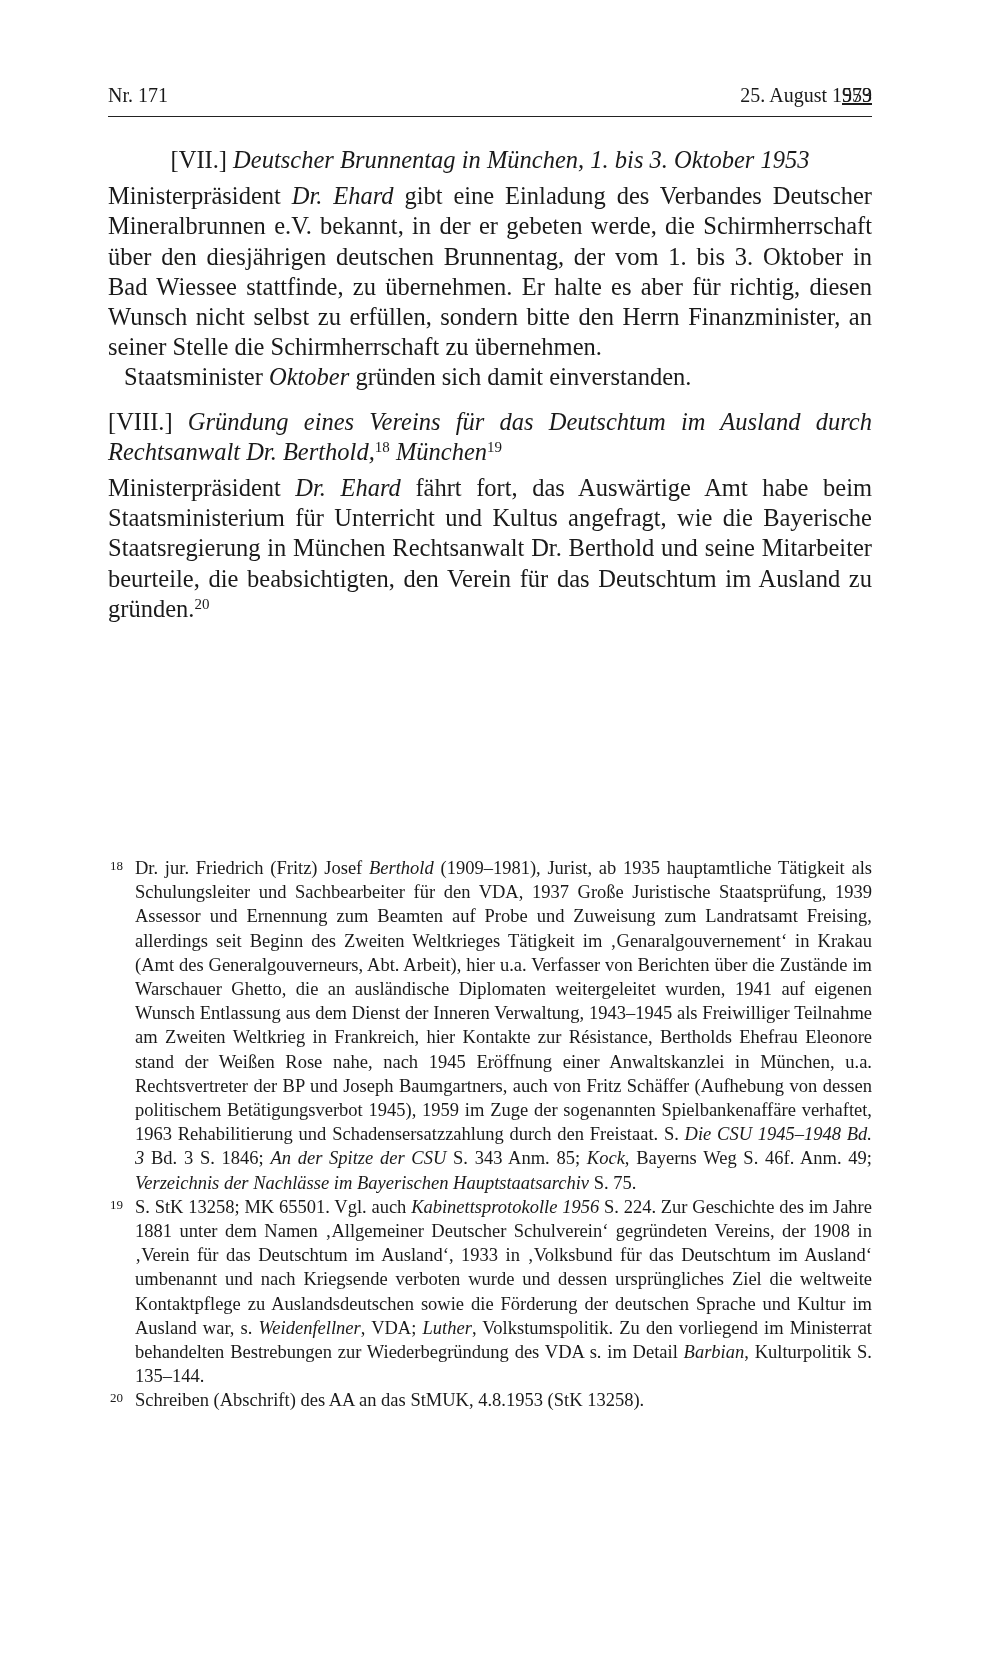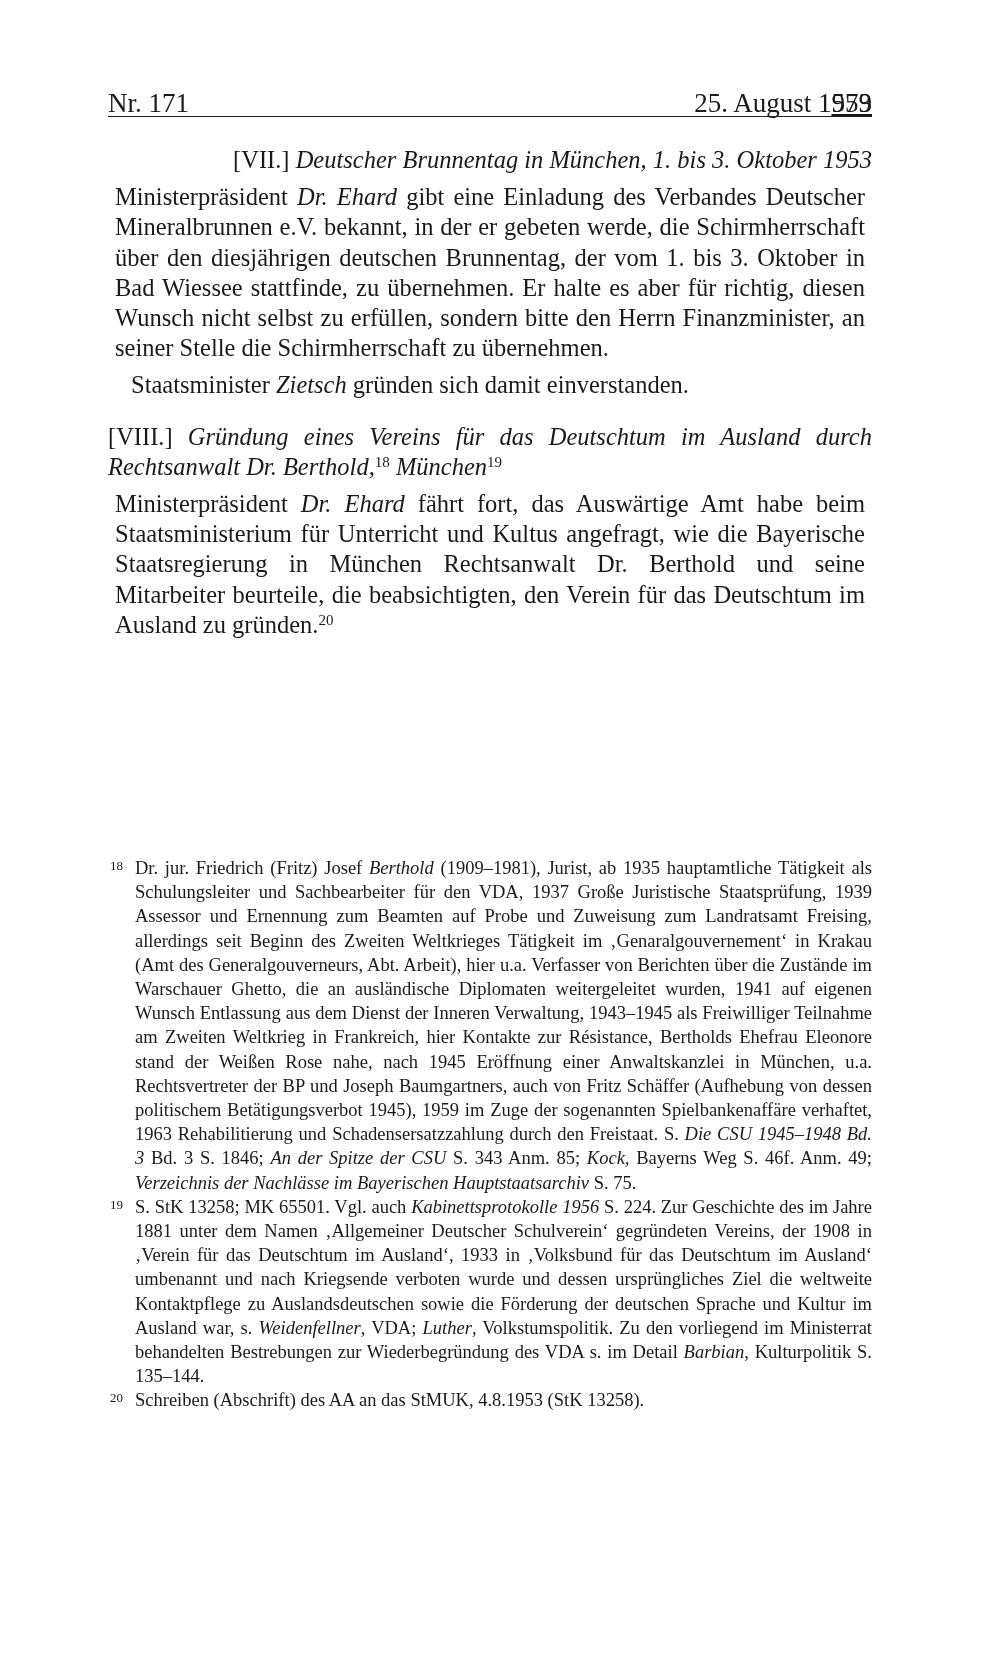--- a/index.html
+++ b/index.html
@@ -1,32 +1,32 @@
 <!DOCTYPE html>
 <html><head>
 <meta charset="utf-8">
 <style>
   html, body { margin: 0; padding: 0; background: #ffffff; }
   body { width: 1000px; height: 1666px; position: relative; overflow: hidden; color: #1a1a1a;
          font-family: "Liberation Serif", "DejaVu Serif", serif; }
   .page { position: absolute; left: 108px; top: 0; width: 764px; }
 
-  .running-head { position: absolute; top: 88px; left: 0; width: 764px; height: 30px;
-                  font-size: 27px; line-height: 30px; }
+  .running-head { position: absolute; top: 80px; left: 0; width: 764px; height: 30px;
+                  font-size: 20px; line-height: 30px; }
   .running-head .left { position: absolute; left: 0; top: 0; }
   .running-head .center { position: absolute; left: 0; width: 764px; top: 0; text-align: right; }
   .running-head .right { position: absolute; right: 0; top: 0; text-decoration: underline; }
   .rule { position: absolute; top: 116px; left: 0; width: 764px; height: 0; border-top: 1.5px solid #222; }
 
   .body { position: absolute; top: 145px; left: 0; width: 764px; font-size: 24.5px; line-height: 30.2px;
           text-align: justify; hyphens: manual; }
-  .sect-head { margin: 0 0 6px 0; text-align: right; }
+  .sect-head { margin: 0 0 6px 0; text-align: center; }
   .sect-head .num { font-style: normal; }
   .sect-head .title { font-style: italic; }
-  .para { margin: 7px; }
+  .para { margin: 0; }
   .para.indent { text-indent: 16px; }
   .gap { height: 14px; }
   .it { font-style: italic; }
   sup { font-size: 15px; line-height: 0; vertical-align: 0.55em; font-style: normal; }
 
   .footnotes { position: absolute; top: 856px; left: 0; width: 764px; font-size: 18.5px; line-height: 24.2px; }
   .fn { position: relative; padding-left: 27px; text-align: justify; margin: 0; }
   .fn .fn-num { position: absolute; left: 2px; top: -2px; font-size: 13px; }
 </style>
 </head>
@@ -41,21 +41,21 @@
   </div>
   <div class="rule"></div>
 
   <div class="body">
 
     <div class="sect-head">
       <span class="num">[VII.]</span>
       <span class="title">Deutscher Brunnentag in München, 1. bis 3. Oktober 1953</span>
     </div>
     <p class="para"><span>Ministerpräsident </span><span class="it">Dr. Ehard</span><span> gibt eine Einladung des Verbandes Deutscher Mineralbrunnen e.V. bekannt, in der er gebeten werde, die Schirmherrschaft über den diesjährigen deutschen Brunnentag, der vom 1. bis 3. Oktober in Bad Wiessee stattfinde, zu übernehmen. Er halte es aber für richtig, diesen Wunsch nicht selbst zu erfüllen, sondern bitte den Herrn Finanzminister, an seiner Stelle die Schirmherrschaft zu übernehmen.</span></p>
-    <p class="para indent"><span>Staatsminister </span><span class="it">Zietsch</span><span> gründen sich damit einverstanden.</span></p>
+    <p class="para indent"><span>Staatsminister </span><span class="it">Oktober</span><span> gründen sich damit einverstanden.</span></p>
 
     <div class="gap"></div>
 
     <div class="sect-head" style="text-align: justify; font-family: Liberation Serif, serif;">
       <span class="num">[VIII.]</span>
       <span class="title"><span>Gründung eines Vereins für das Deutschtum im Ausland durch Rechtsanwalt Dr. Berthold,</span><sup>18</sup><span> München</span><sup>19</sup></span>
     </div>
     <p class="para"><span>Ministerpräsident </span><span class="it">Dr. Ehard</span><span> fährt fort, das Auswärtige Amt habe beim Staatsministerium für Unterricht und Kultus angefragt, wie die Bayerische Staatsregierung in München Rechtsanwalt Dr. Berthold und seine Mitarbeiter beurteile, die beabsichtigten, den Verein für das Deutschtum im Ausland zu gründen.</span><sup>20</sup></p>
   </div>
 

